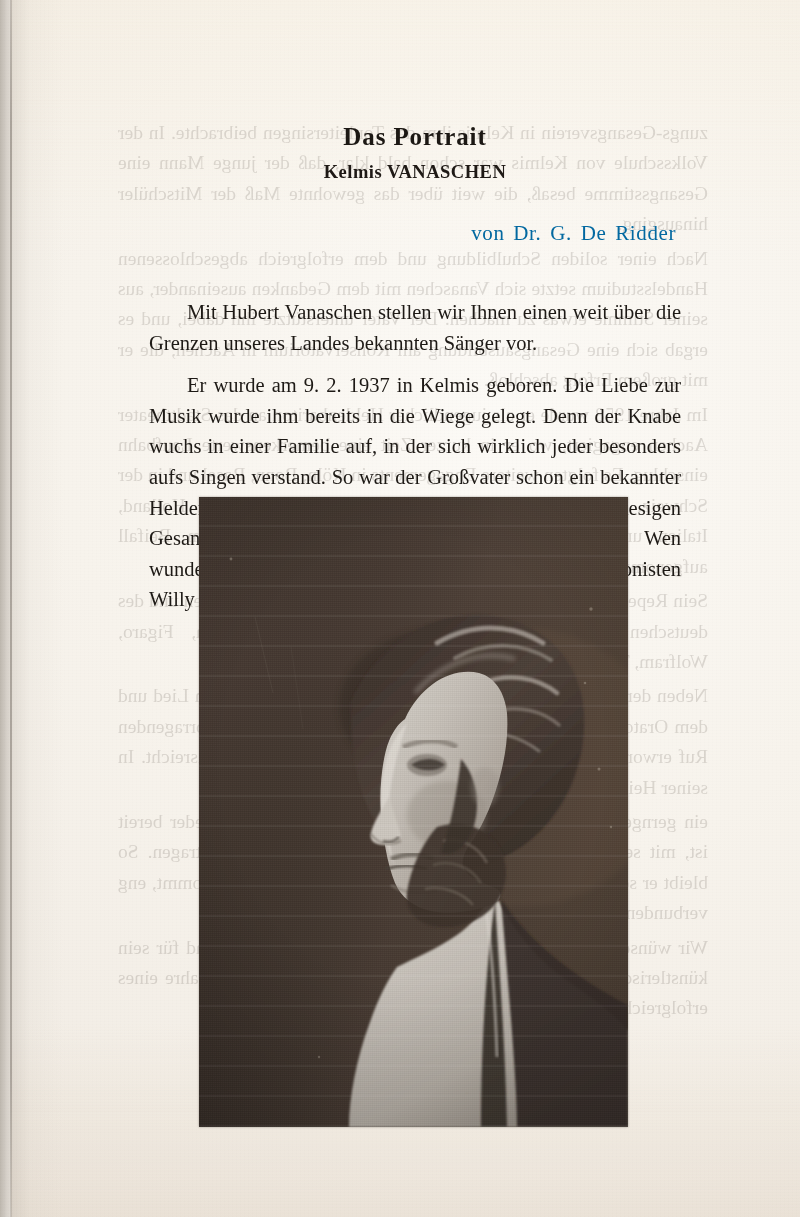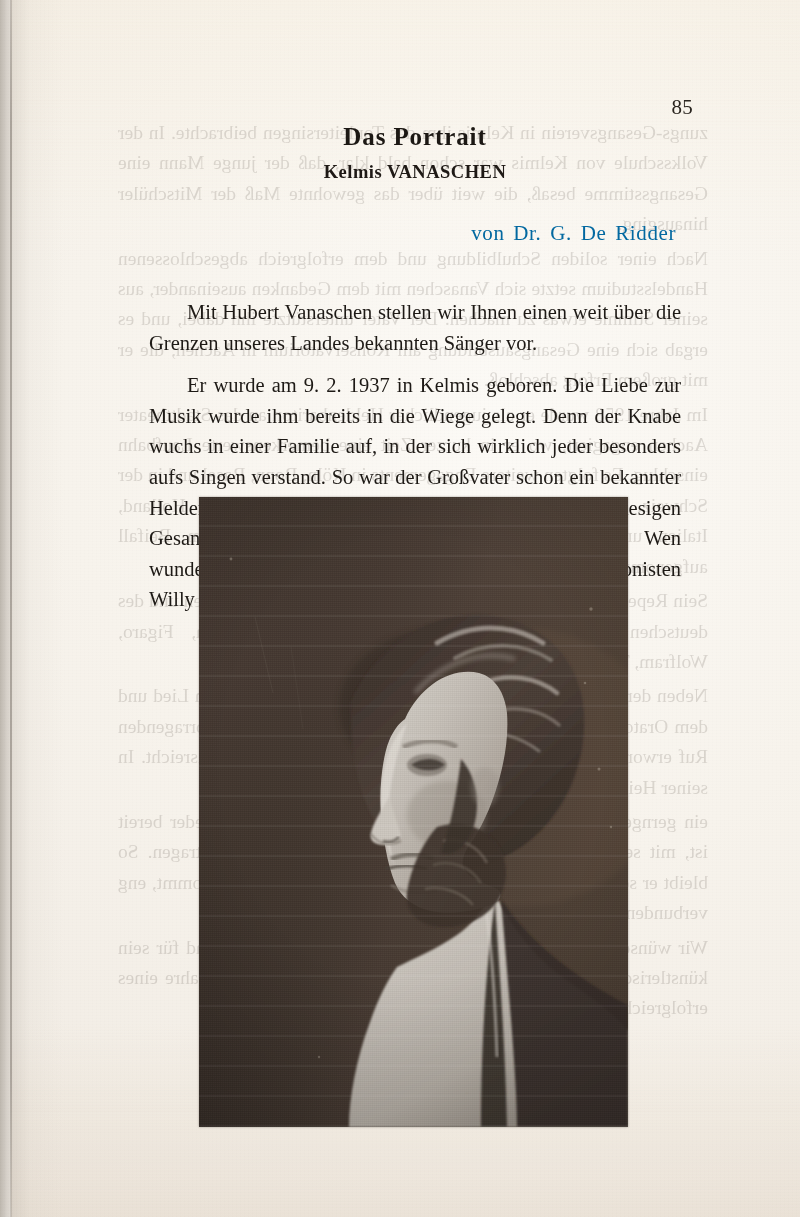--- a/index.html
+++ b/index.html
@@ -225,21 +225,20 @@
       <p>Nach einer soliden Schulbildung und dem erfolgreich abgeschlossenen Handelsstudium setzte sich Vanaschen mit dem Gedanken auseinander, aus seiner Stimme etwas zu machen. Der Vater unterstützte ihn dabei, und es ergab sich eine Gesangsausbildung am Konservatorium in Aachen, die er mit großem Erfolg abschloß.</p>
       <p>Im Jahre 1958 wurde er als jugendlicher Heldenbariton an das Stadttheater Aachen engagiert, wo er in kurzer Zeit eine bemerkenswerte Laufbahn einschlug. Es folgten weitere Engagements in Köln, Bonn, Basel und in der Schweiz. Zahlreiche Gastspiele führten ihn nach Frankreich, Holland, Italien und Österreich, wo er immer wieder mit großem Beifall aufgenommen wurde.</p>
       <p>Sein Repertoire umfaßt die großen Baritonpartien des italienischen und des deutschen Fachs: Rigoletto, Germont, Amonasro, Scarpia, Figaro, Wolfram, Telramund und nicht zuletzt der Holländer.</p>
       <p>Neben der Oper widmet sich Hubert Vanaschen beson- ders dem Lied und dem Oratorium. Auch auf diesem Gebiet hat er sich einen hervorragenden Ruf erworben, der weit über die Grenzen unseres Landes hinausreicht. In seiner Heimatgemeinde Kelmis ist er nach wie vor</p>
       <p>ein gerngesehener Gast, der bei festlichen Anlässen immer wieder bereit ist, mit seiner Stimme zum Gelingen der Veranstaltung beizutragen. So bleibt er seiner Heimat und den Menschen, aus deren Mitte er kommt, eng verbunden.</p>
       <p>Wir wünschen dem Künstler für seinen weiteren Lebensweg und für sein künstlerisches Schaffen, alles erdenklich Gute und noch viele Jahre eines erfolgreichen Wirkens auf den Bühnen Europas.</p>
     </div>
 
   <div id="content">
 
-    <div class="folio">85</div>
 
     <h1 class="title">Das Portrait</h1>
     <h2 class="subtitle">Kelmis VANASCHEN</h2>
     <p class="byline">von Dr. G. De Ridder</p>
 
     <div class="body">
       <p>Mit Hubert Vanaschen stellen wir Ihnen einen weit über die Grenzen unseres Landes bekannten Sänger vor.</p>
       <p>Er wurde am 9. 2. 1937 in Kelmis geboren. Die Liebe zur Musik wurde ihm bereits in die Wiege gelegt. Denn der Knabe wuchs in einer Familie auf, in der sich wirklich jeder besonders aufs Singen verstand. So war der Großvater schon ein bekannter Heldentenor und der Vater, Präsident des hiesigen Gesangvereins, fand als Bariton viel Anerkennung. Wen wundert es da, daß der Achtjährige beim Kelmiser Komponisten Willy Hupper-</p>
     </div>
 

